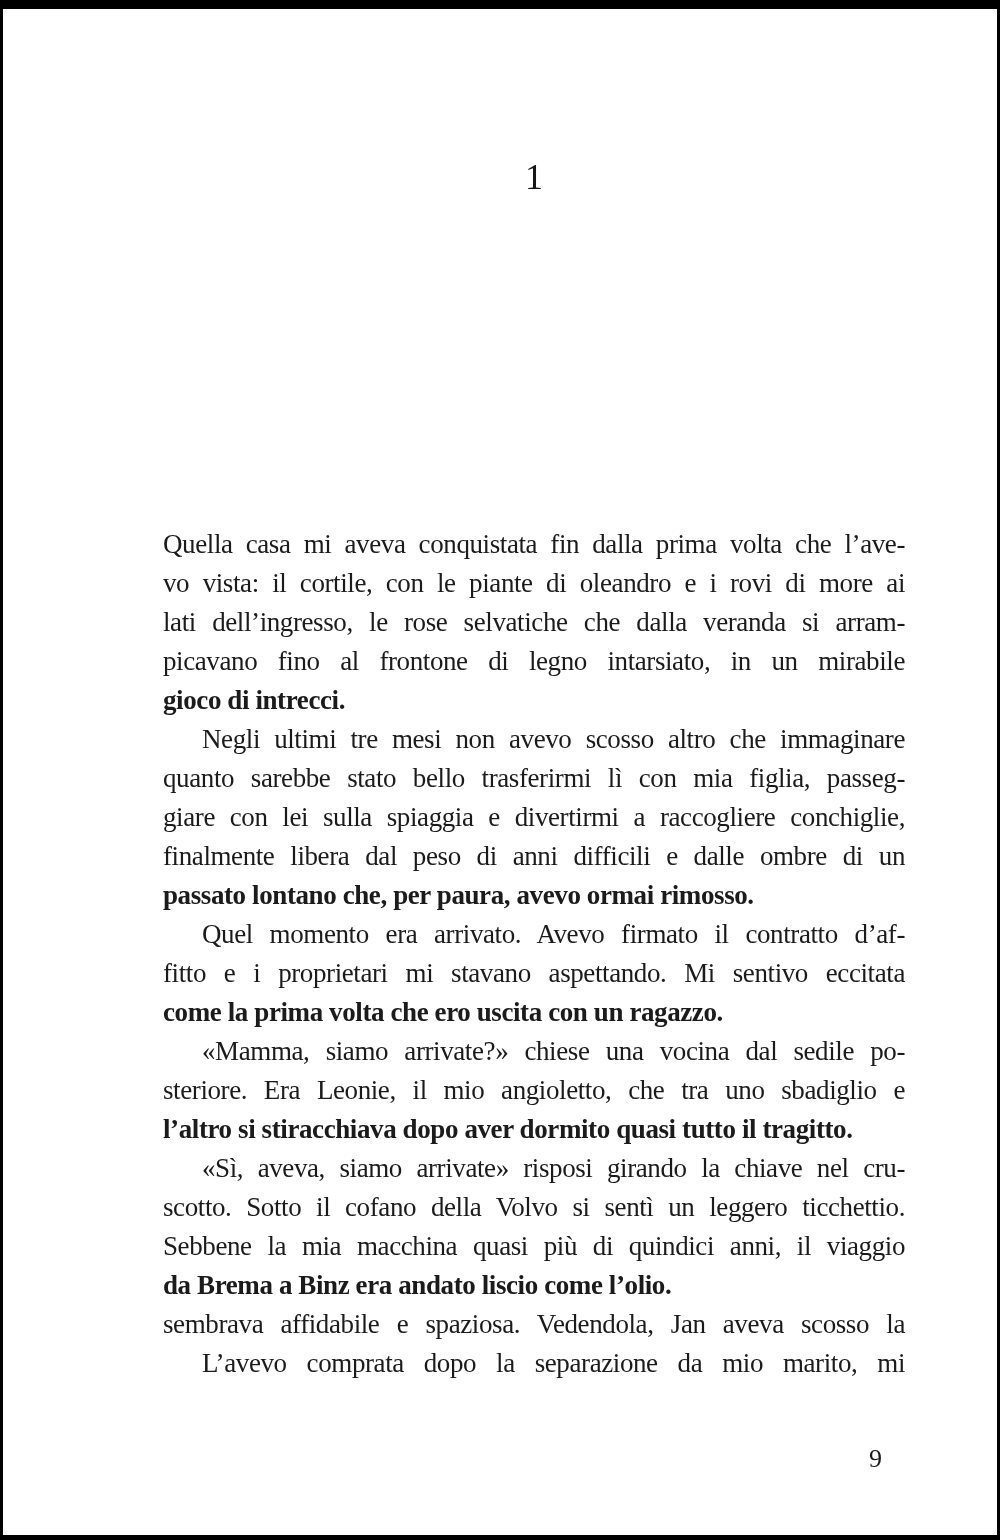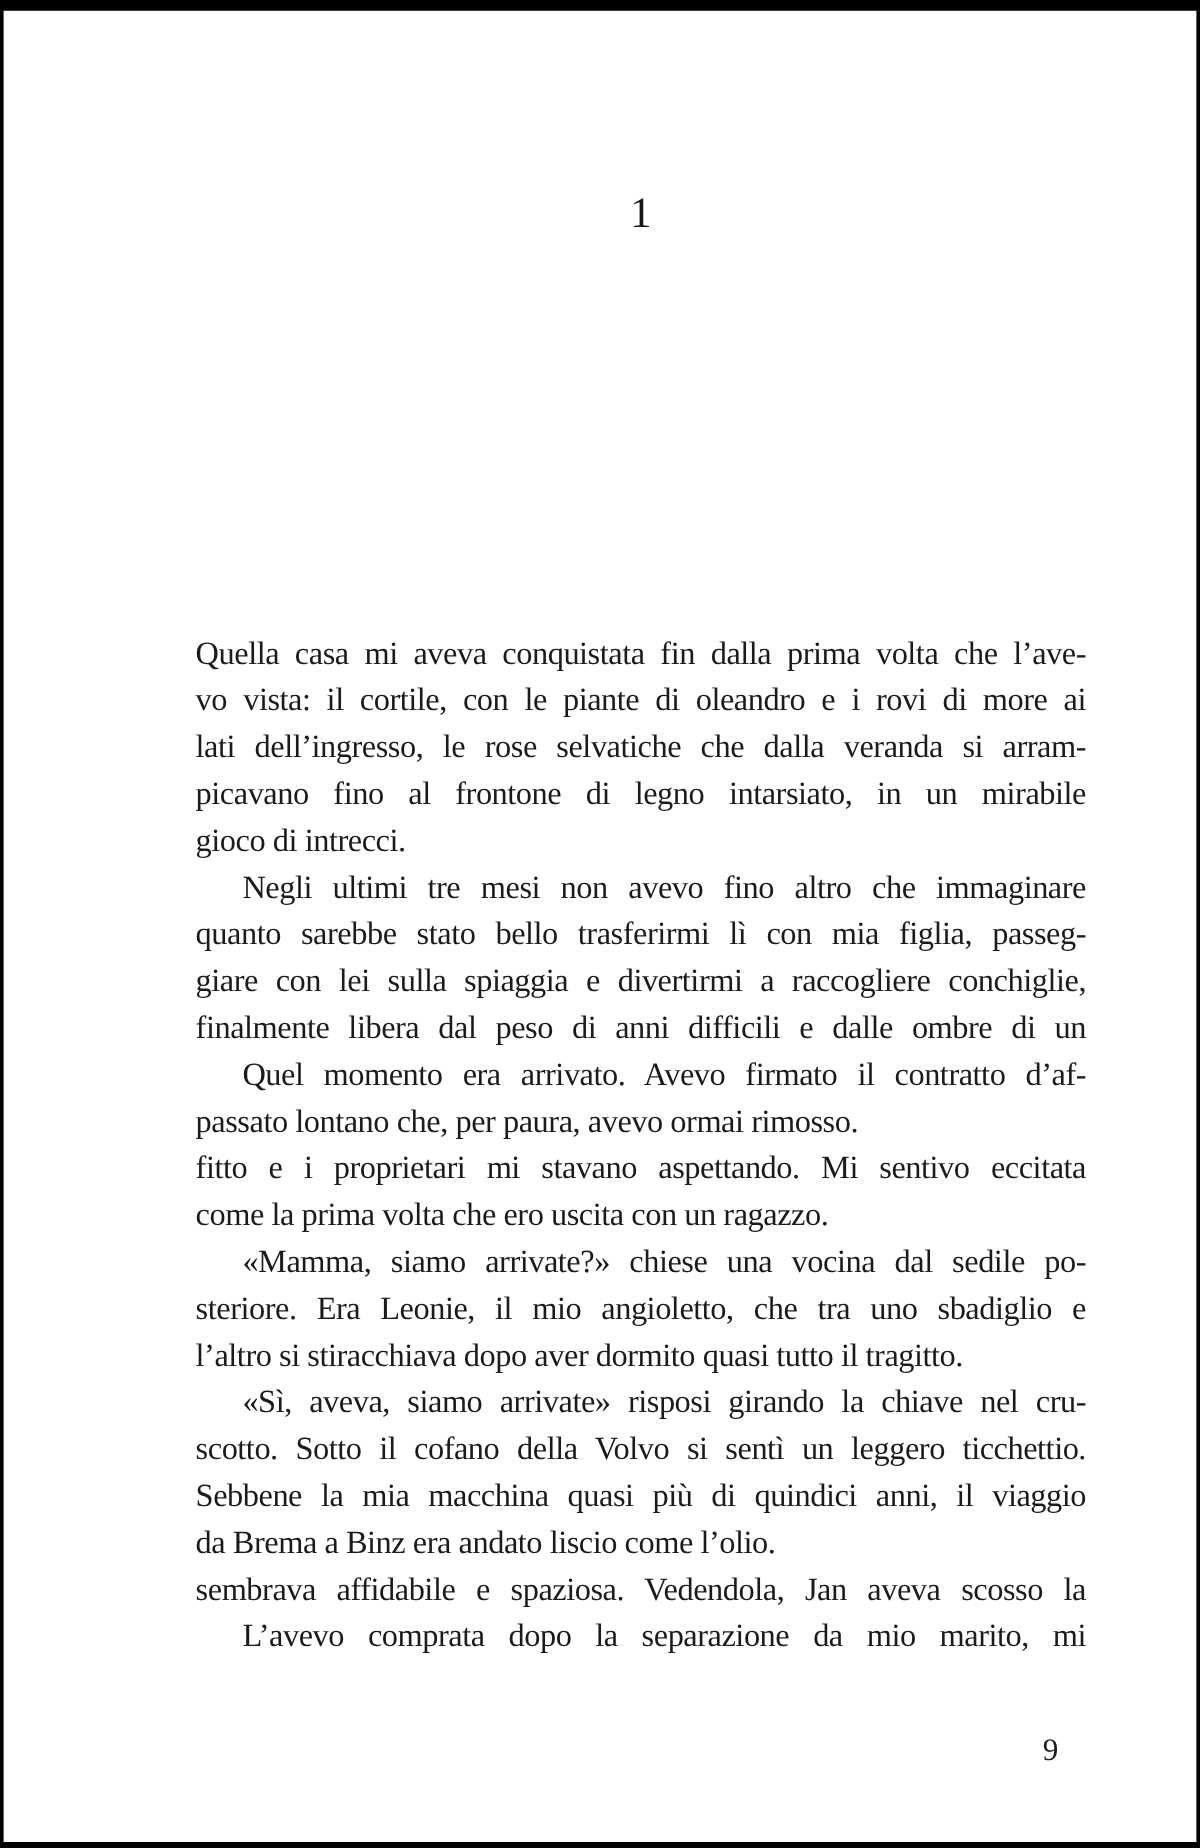--- a/index.html
+++ b/index.html
@@ -41,20 +41,21 @@
     letter-spacing: -0.4px;
   }
   .bt-line {
     height: 39px;
     text-align: justify;
     text-align-last: justify;
     white-space: normal;
   }
   .bt-line.last {
     text-align-last: left;
+    font-weight: bold;
   }
   .bt-line.indent {
     padding-left: 39px;
   }
   .page-number {
     position: absolute;
     top: 1437px;
     right: 115px;
     font-size: 26px;
     line-height: 1;
@@ -66,26 +67,26 @@
 
 <div class="page">
   <div class="chapter-number">1</div>
 
   <div class="body-text" id="body-text">
       <div class="bt-line">Quella casa mi aveva conquistata fin dalla prima volta che l’ave-</div>
       <div class="bt-line">vo vista: il cortile, con le piante di oleandro e i rovi di more ai</div>
       <div class="bt-line">lati dell’ingresso, le rose selvatiche che dalla veranda si arram-</div>
       <div class="bt-line">picavano fino al frontone di legno intarsiato, in un mirabile</div>
       <div class="bt-line last">gioco di intrecci.</div>
-      <div class="bt-line indent">Negli ultimi tre mesi non avevo fino altro che immaginare</div>
+      <div class="bt-line indent">Negli ultimi tre mesi non avevo scosso altro che immaginare</div>
       <div class="bt-line">quanto sarebbe stato bello trasferirmi lì con mia figlia, passeg-</div>
       <div class="bt-line">giare con lei sulla spiaggia e divertirmi a raccogliere conchiglie,</div>
       <div class="bt-line">finalmente libera dal peso di anni difficili e dalle ombre di un</div>
+      <div class="bt-line last">passato lontano che, per paura, avevo ormai rimosso.</div>
       <div class="bt-line indent">Quel momento era arrivato. Avevo firmato il contratto d’af-</div>
-      <div class="bt-line last">passato lontano che, per paura, avevo ormai rimosso.</div>
       <div class="bt-line">fitto e i proprietari mi stavano aspettando. Mi sentivo eccitata</div>
       <div class="bt-line last">come la prima volta che ero uscita con un ragazzo.</div>
       <div class="bt-line indent">«Mamma, siamo arrivate?» chiese una vocina dal sedile po-</div>
       <div class="bt-line">steriore. Era Leonie, il mio angioletto, che tra uno sbadiglio e</div>
       <div class="bt-line last">l’altro si stiracchiava dopo aver dormito quasi tutto il tragitto.</div>
       <div class="bt-line indent">«Sì, aveva, siamo arrivate» risposi girando la chiave nel cru-</div>
       <div class="bt-line">scotto. Sotto il cofano della Volvo si sentì un leggero ticchettio.</div>
       <div class="bt-line">Sebbene la mia macchina quasi più di quindici anni, il viaggio</div>
       <div class="bt-line last">da Brema a Binz era andato liscio come l’olio.</div>
       <div class="bt-line">sembrava affidabile e spaziosa. Vedendola, Jan aveva scosso la</div>

